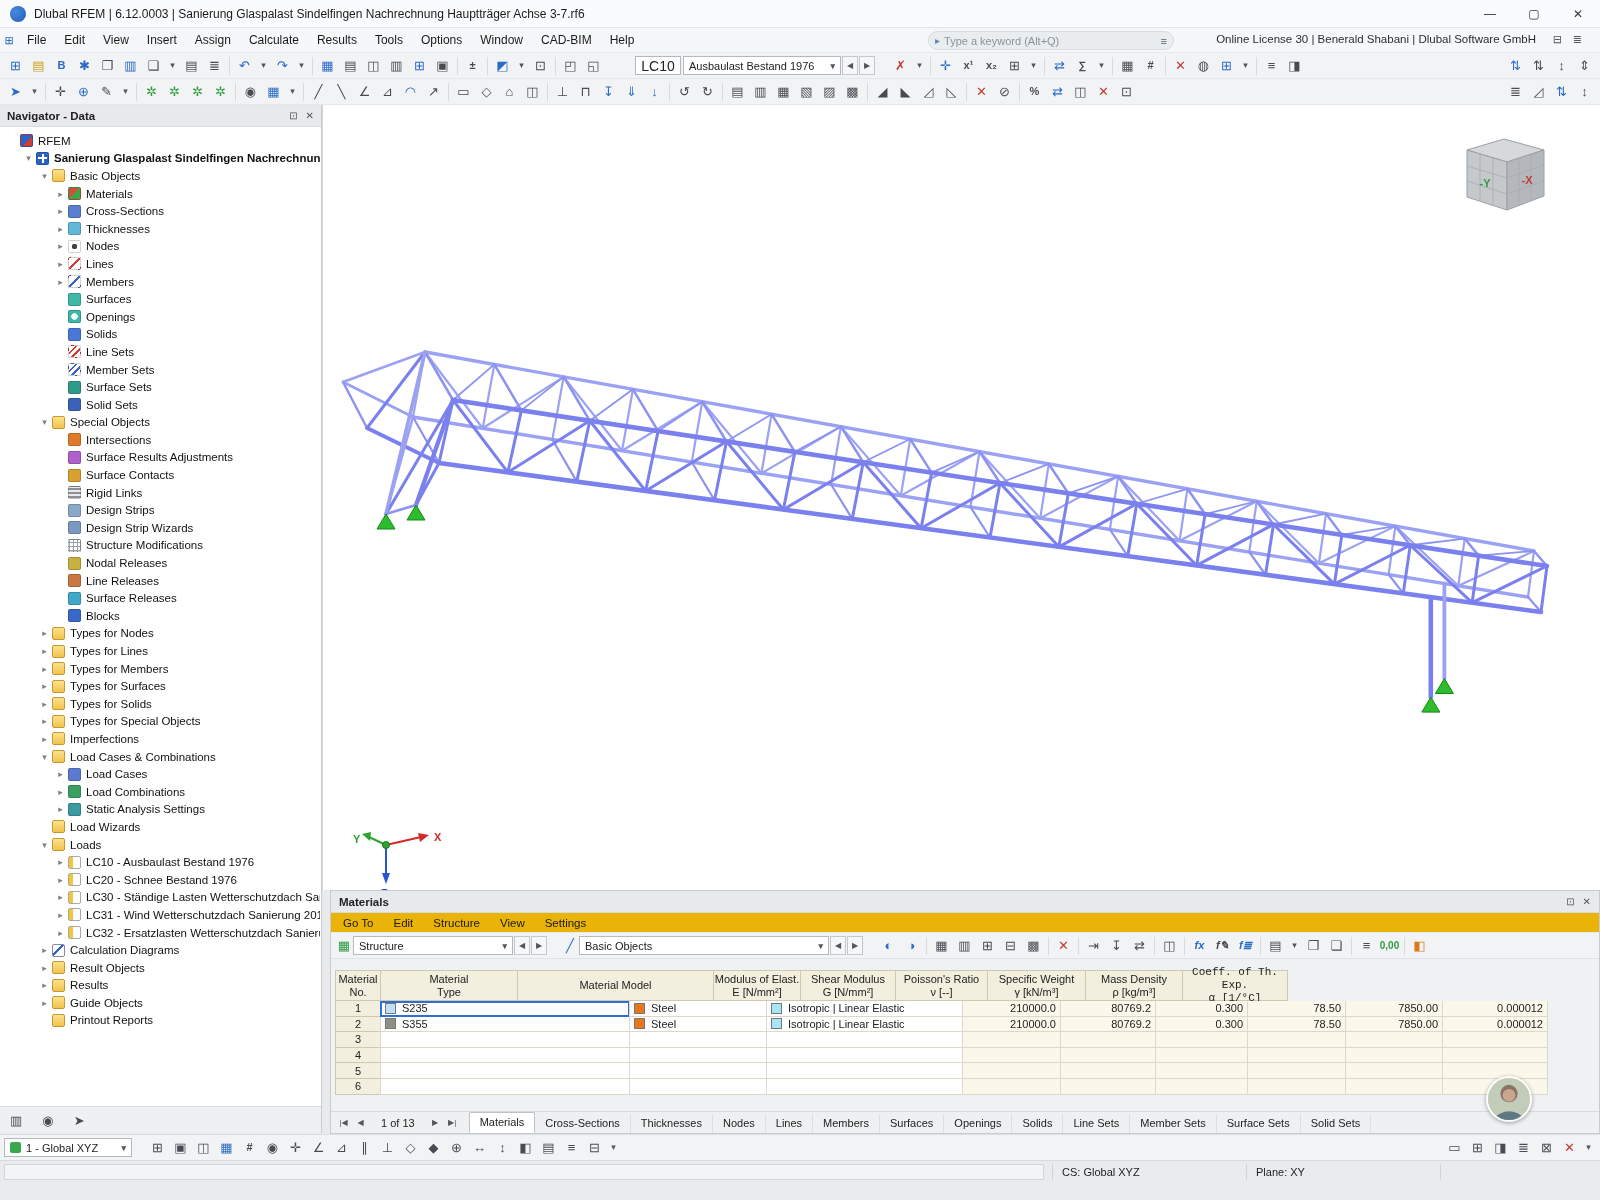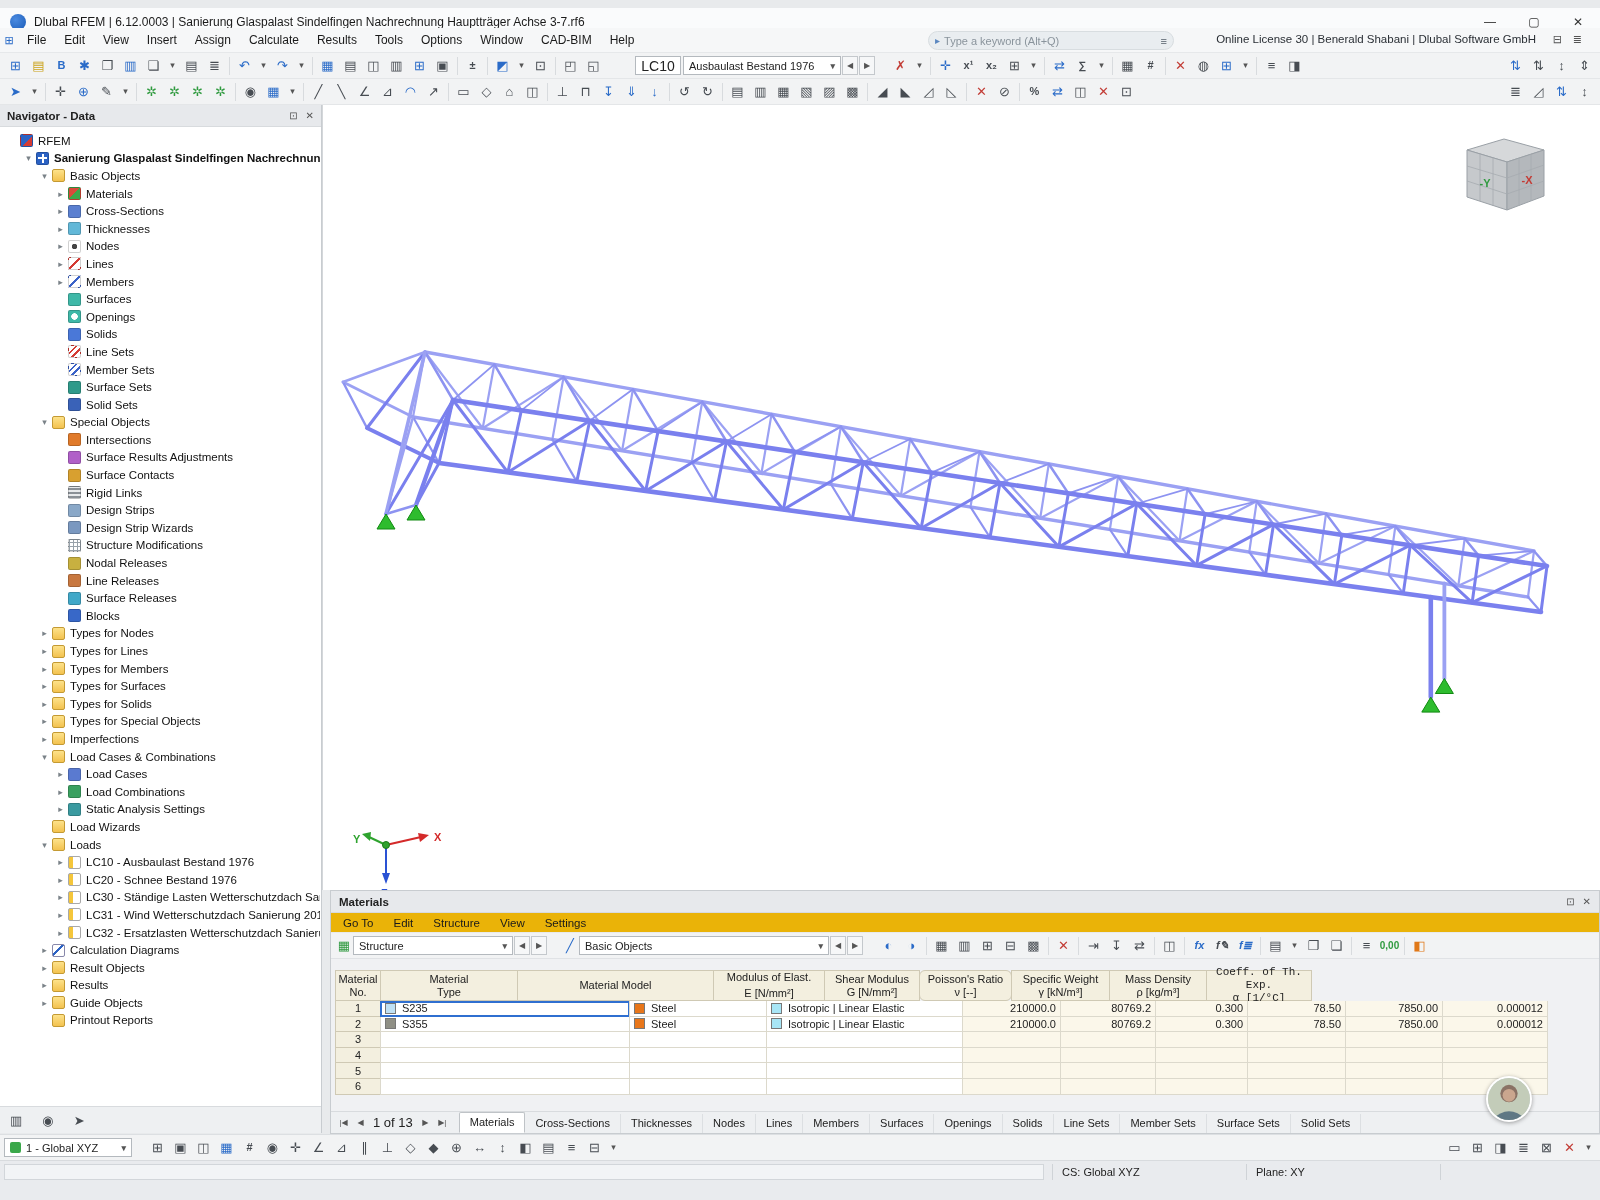--- a/index.html
+++ b/index.html
@@ -1,19 +1,19 @@
 <!DOCTYPE html>
 <html><head>
 <meta charset="utf-8">
 <style>
 *{box-sizing:border-box;margin:0;padding:0}
 html,body{width:1600px;height:1200px}
 body{position:relative;font-family:"Liberation Sans",sans-serif;font-size:12px;color:#222;background:#e8eaec;overflow:hidden}
 
-.titlebar{position:absolute;left:0;top:8px;width:1600px;height:28px;background:#fafbfc;border-bottom:1px solid #e2e4e6;display:flex;align-items:center}
+.titlebar{position:absolute;left:0;top:0;width:1600px;height:28px;background:#fafbfc;border-bottom:1px solid #e2e4e6;display:flex;align-items:center}
 .applogo{width:16px;height:16px;border-radius:50%;background:radial-gradient(circle at 35% 35%,#4a8ae0,#1b5cb8);margin:0 8px 0 10px;flex:none}
 .title-text{font-size:12px;color:#1a1a1a;white-space:nowrap}
 .wincontrols{margin-left:auto;display:flex}
 .winbtn{width:44px;height:27px;display:flex;align-items:center;justify-content:center;font-size:12px;color:#333}
 
 .menubar{position:absolute;left:0;top:28px;width:1600px;height:25px;background:#f6f7f8;display:flex;align-items:center;border-bottom:1px solid #e6e8ea}
 .menu-item{padding:4px 9px;font-size:12px;color:#1a1a1a;white-space:nowrap}
 .searchbox{position:absolute;left:928px;top:3px;width:246px;height:19px;border-radius:10px;background:#e9edf0;border:1px solid #d8dde0;display:flex;align-items:center;padding:0 6px;gap:4px}
 .searchbox input{border:none;background:transparent;outline:none;font-family:"Liberation Sans",sans-serif;font-size:11px;color:#444;flex:1}
 .searchbox input::placeholder{color:#8a949c}
@@ -98,21 +98,21 @@
 .mhc.first{margin-left:0}
 .mtr{display:flex;height:15.6px}
 .mtc{border:1px solid #dcd9cc;border-top:none;margin-left:-1px;font-size:11px;display:flex;align-items:center;padding:0 4px;background:#fff;flex:none;overflow:hidden;white-space:nowrap}
 .mtr .mtc:first-child{margin-left:0}
 .num{justify-content:flex-end;background:#fbf7ea}
 .nocell{justify-content:center;background:#f3efdf;border-color:#cfc9b4}
 .selcell{outline:2px solid #2f6fd0;outline-offset:-2px}
 .sw{width:11px;height:11px;border:1px solid #777;margin-right:6px;flex:none}
 .bp-tabs{position:absolute;left:0;bottom:0;width:100%;height:22px;background:#eef0f2;border-top:1px solid #d8dbde;display:flex;align-items:center;padding-left:4px}
 .pgbtn{width:17px;height:16px;font-size:8px;color:#555;display:flex;align-items:center;justify-content:center;border:1px solid transparent}
-.pgtxt{font-size:13px;margin:0 4px;white-space:nowrap}
+.pgtxt{font-size:11px;margin:0 12px;white-space:nowrap}
 .ptab{padding:3px 10px 4px;font-size:11px;border-right:1px solid #dcdfe2;color:#222;white-space:nowrap}
 .ptab.active{background:#fff;border:1px solid #bfc3c7;border-bottom:1px solid #fff;border-radius:2px 2px 0 0}
 
 .srow1{position:absolute;left:0;top:1134px;width:1600px;height:26px;background:#f2f3f4;border-top:1px solid #dcdfe2;display:flex;align-items:center;padding:0 4px}
 .srow2{position:absolute;left:0;top:1160px;width:1600px;height:40px;background:#e9ebee;border-top:1px solid #d8dbde}
 .sfield{position:absolute;left:4px;top:3px;width:1040px;height:16px;background:#f2f4f6;border:1px solid #d2d6da}
 .stext{position:absolute;top:5px;font-size:11px;color:#222;white-space:nowrap}
 .vsep{position:absolute;top:3px;width:1px;height:16px;background:#cfd3d7}
 
 .avatar{position:absolute;left:1486px;top:1076px;width:46px;height:46px;border-radius:50%;overflow:hidden;border:2px solid #fff;box-shadow:0 1px 4px rgba(0,0,0,.35);background:#c9d4da}
@@ -794,29 +794,29 @@
           <div class="hl1">Material</div>
           <div class="hl2">No.</div>
         </div>
         <div class="mhc" data-name="column-header-type" style="width: 138px;">
           <div class="hl1">Material</div>
           <div class="hl2">Type</div>
         </div>
         <div class="mhc" data-name="column-header-model" style="width: 197px;">
           <div class="hl1">Material Model</div>
         </div>
-        <div class="mhc" data-name="column-header-e" style="width: 112px; justify-content: space-between;">
+        <div class="mhc" data-name="column-header-e" style="width: 88px;">
           <div class="hl1">Modulus of Elast.</div>
           <div class="hl2">E [N/mm²]</div>
         </div>
         <div class="mhc" data-name="column-header-g" style="width: 96px;">
           <div class="hl1">Shear Modulus</div>
           <div class="hl2">G [N/mm²]</div>
         </div>
-        <div class="mhc" data-name="column-header-nu" style="width: 93px; border-radius: 6px;">
+        <div class="mhc" data-name="column-header-nu" style="width: 93px;">
           <div class="hl1">Poisson's Ratio</div>
           <div class="hl2">ν [--]</div>
         </div>
         <div class="mhc" data-name="column-header-gamma" style="width: 99px;">
           <div class="hl1">Specific Weight</div>
           <div class="hl2">γ [kN/m³]</div>
         </div>
         <div class="mhc" data-name="column-header-rho" style="width: 98px;">
           <div class="hl1">Mass Density</div>
           <div class="hl2">ρ [kg/m³]</div>

